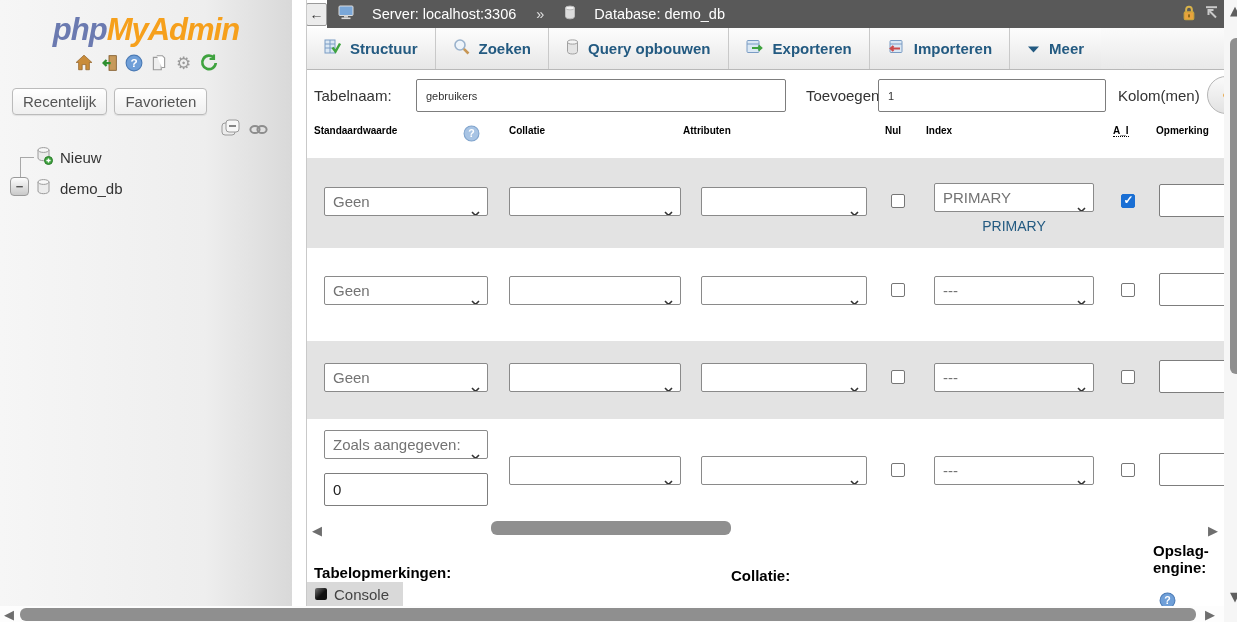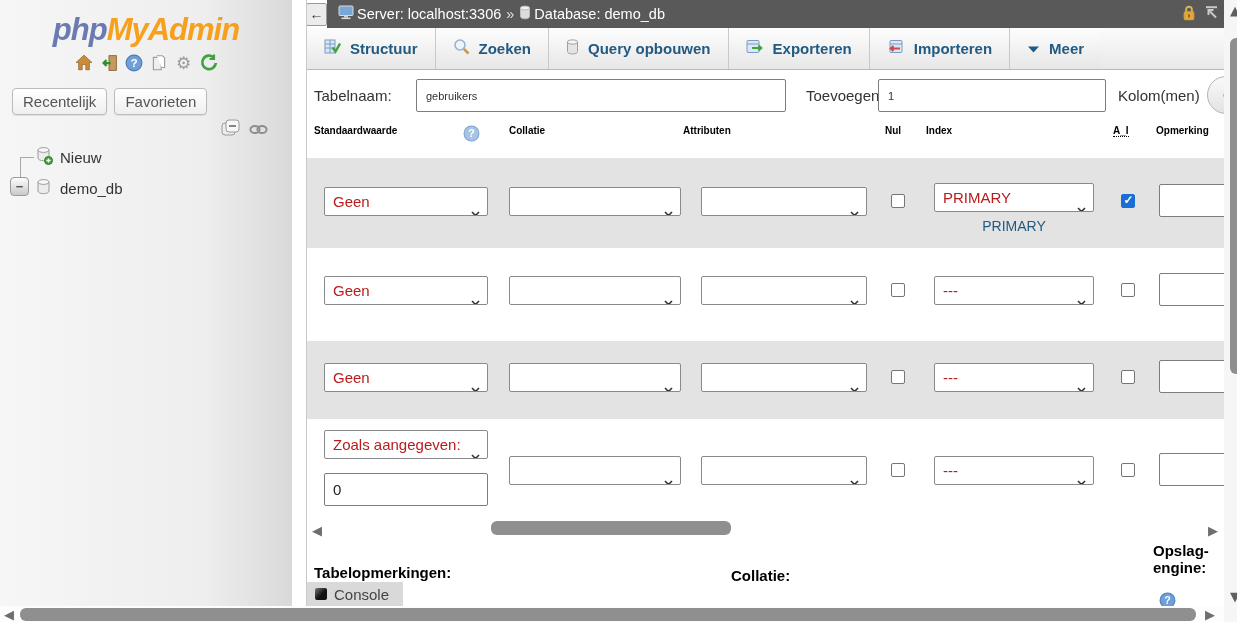--- a/index.html
+++ b/index.html
@@ -24,21 +24,21 @@
   .tline { position:absolute; background:#a8a8a8; }
   .titem { position:absolute; display:flex; align-items:center; gap:7px; cursor:pointer; }
 
   
   #main { position:absolute; left:306px; top:0; width:918px; height:606px; background:#fff;
     border-left:1px solid #c9c9c9; overflow:hidden; }
 
   .back-btn { position:absolute; left:-1px; top:3px; width:21px; height:23px; background:#ececec;
     border:1px solid #9a9a9a; border-radius:2px; color:#333; font-size:14px; text-align:center; line-height:21px; cursor:pointer; }
   .topbar { position:absolute; left:20px; top:0; width:898px; height:28px; background:#595959;
-    display:flex; align-items:center; color:#fff; font-size:14.5px; padding-left:11px; gap:3px; }
+    display:flex; align-items:center; color:#fff; font-size:14.5px; padding-left:11px; gap:18px; }
   .topbar .sep { color:#e0e0e0; margin:0 2px; }
   .topbar-right { position:absolute; right:6px; top:0; height:28px; display:flex; align-items:center; gap:8px; }
 
   .tabs { position:absolute; left:0; top:28px; width:918px; height:42px; display:flex;
     background:linear-gradient(#fbfbfb,#e9e9e9); border-bottom:1px solid #b8b8b8; }
   .tab { display:flex; align-items:center; gap:9px; padding:0 17px; border-right:1px solid #c9c9c9;
     background:linear-gradient(#fdfdfd,#e7e7e7); cursor:pointer; white-space:nowrap; }
   .tab .tlabel { color:#235a81; font-weight:bold; font-size:15px; }
 
   .flabel { position:absolute; font-size:15px; color:#333; white-space:nowrap; }
@@ -46,21 +46,21 @@
     color:#333; padding:0 9px; font-family:"Liberation Sans",sans-serif; background:#fff; }
   .round-btn { position:absolute; left:900px; top:76px; width:38px; height:38px; border-radius:50%;
     background:linear-gradient(#fafafa,#e2e2e2); border:1px solid #b5b5b5; color:#e8a33d; font-size:13px;
     text-align:center; line-height:36px; cursor:pointer; }
 
   .hlabel { position:absolute; top:125px; font-size:10px; font-weight:bold; color:#000; white-space:nowrap; }
   .help-ic { display:inline-block; width:17px; height:17px; cursor:pointer; }
 
   .band { position:absolute; left:0; width:918px; }
   .sel { position:absolute; height:29px; background:#fff; border:1px solid #8a8a8a; border-radius:2px;
-    font-size:15px; color:#b91c1c; line-height:27px; padding-left:8px; cursor:pointer; white-space:nowrap; overflow:hidden; }
+    font-size:15px; color:#737373; line-height:27px; padding-left:8px; cursor:pointer; white-space:nowrap; overflow:hidden; }
   .sel .chev { position:absolute; right:7px; top:10px; }
   .c-default { left:17px;  width:164px; }
   .c-coll    { left:202px; width:172px; }
   .c-attr    { left:394px; width:166px; }
   .c-null    { left:584px; }
   .c-index   { left:627px; width:160px; }
   .c-ai      { left:814px; }
   .c-cmt     { left:852px; width:78px; }
   .cbox { position:absolute; width:14px; height:14px; background:#fff; border:1px solid #767676; border-radius:2px; cursor:pointer; }
   .cbox.checked { background:#1a6fd4; border-color:#1a6fd4; }

